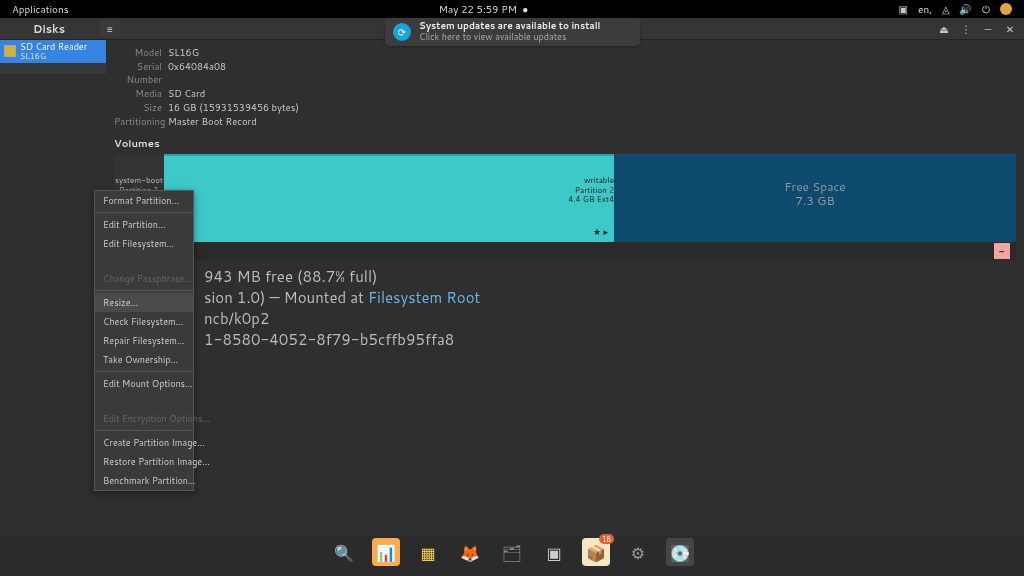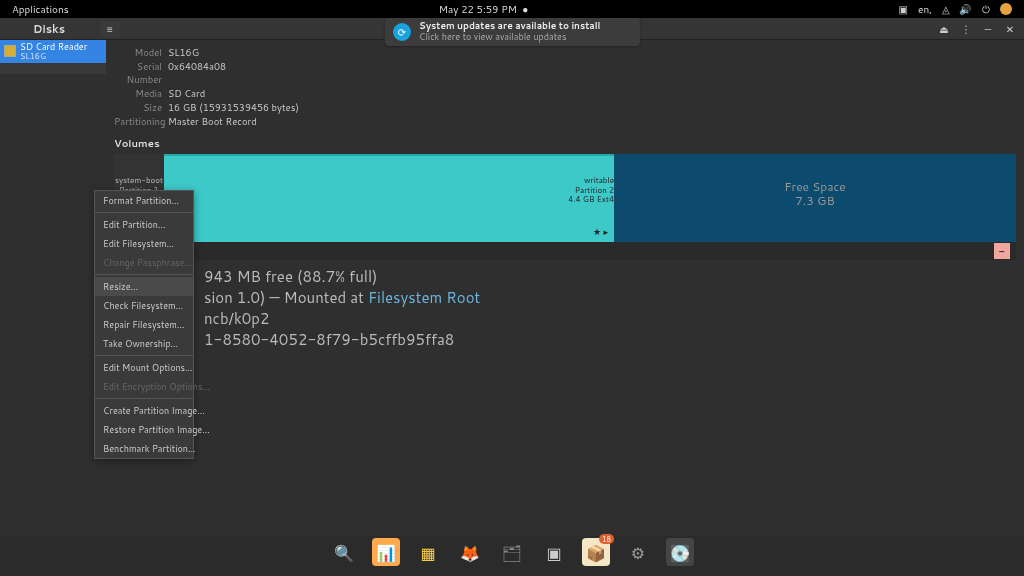--- a/index.html
+++ b/index.html
@@ -35,21 +35,21 @@
 .part2 .topline { position:absolute; top:0; left:0; right:0; height:2px; background:#2aa; }
 .freespace { flex:1; color:#999; text-align:center; font-size:12px; padding-top:26px; line-height:1.2; }
 .toolbar { height:18px; background:#2a2a2a; display:flex; align-items:center; padding:0 6px; gap:6px; margin-top:0; }
 .toolbar .tbtn { width:14px; height:14px; display:flex; align-items:center; justify-content:center; color:#ccc; font-size:10px; }
 .toolbar .right-btn { margin-left:auto; width:16px; height:16px; background:#f1a69e; color:#333; font-weight:bold; display:flex; align-items:center; justify-content:center; }
 .details { margin-top:6px; font-size:15px; color:#bbb; margin-left:90px; }
 .details .link { color:#6bb6e0; }
 .context-menu { position:absolute; top:190px; left:94px; width:100px; background:#3a3a3a; border:1px solid #555; box-shadow:0 2px 8px rgba(0,0,0,.4); z-index:20; }
 .context-menu .item { padding:3px 8px; font-size:9px; color:#ccc; white-space:nowrap; cursor:pointer; }
 .context-menu .item.hl { background:#4a4a4a; }
-.context-menu .item.disabled { color:#666; cursor:default; }
+.context-menu .item.disabled { color:#666; cursor:default;margin-top:16px; }
 .context-menu .sep { height:1px; background:#555; margin:2px 0; }
 .notif { position:absolute; top:18px; left:385px; width:255px; height:28px; background:#3c3c3c; border-radius:4px; display:flex; align-items:center; padding:4px 8px; gap:8px; z-index:30; box-shadow:0 1px 3px rgba(0,0,0,.3); }
 .notif-icon { width:18px; height:18px; border-radius:50%; background:#19a3dd; display:flex; align-items:center; justify-content:center; color:#fff; font-size:10px; }
 .notif-text { font-size:9px; line-height:1.2; }
 .notif-title { font-weight:bold; color:#eee; }
 .notif-sub { color:#aaa; }
 .dock { position:absolute; bottom:4px; left:50%; transform:translateX(-50%); display:flex; gap:14px; padding:6px 14px; }
 .dock-icon { width:28px; height:28px; border-radius:4px; display:flex; align-items:center; justify-content:center; font-size:16px; position:relative; }
 .dock-icon.active { background:#454545; }
 .dock-icon .badge { position:absolute; top:-4px; right:-4px; background:#e06030; color:#fff; font-size:7px; padding:0 3px; border-radius:6px; }

